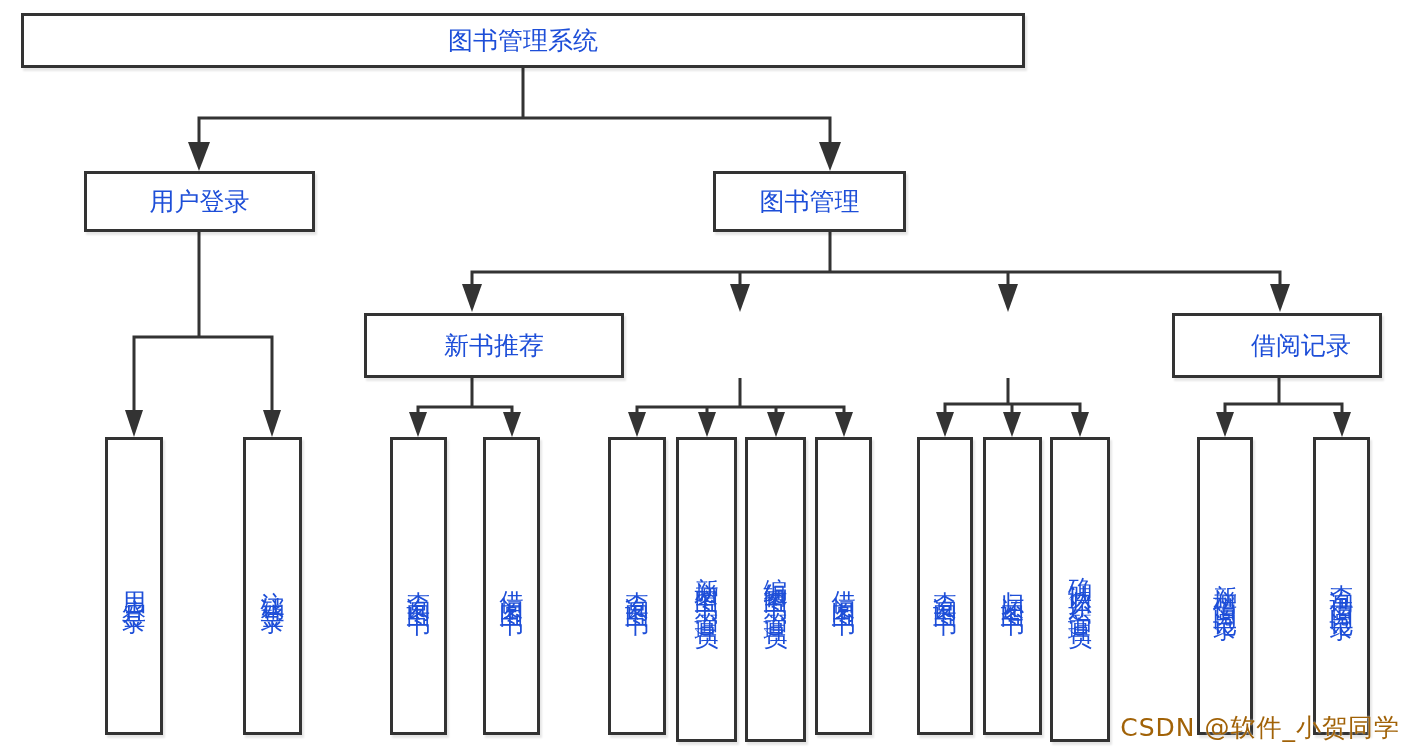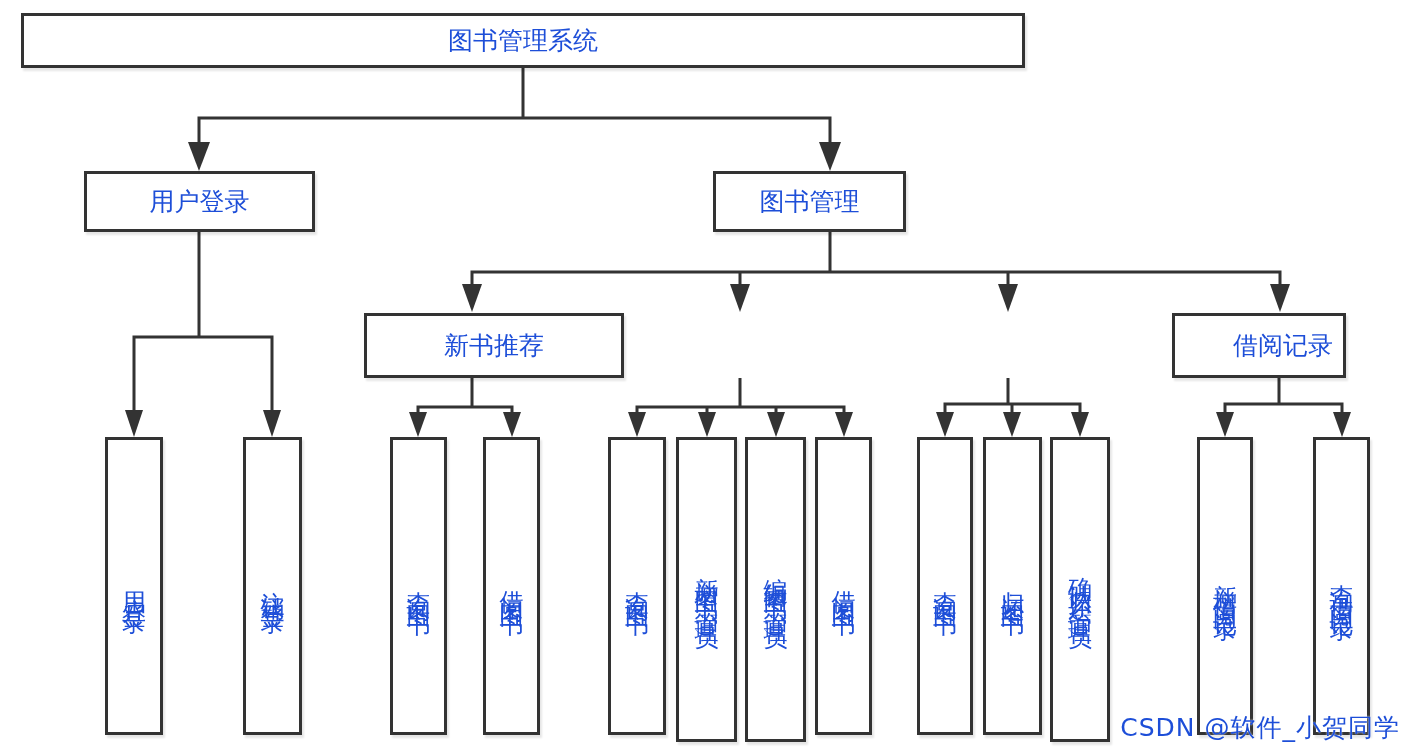--- a/index.html
+++ b/index.html
@@ -39,21 +39,21 @@
     text-orientation: mixed;
     letter-spacing: 7px;
     font-size: 24px;
   }
   #watermark {
     position: absolute;
     top: 711px;
     right: 5px;
     font-size: 25px;
     letter-spacing: 1px;
-    color: #1d4ed8;
+    color: #a16207;
     text-shadow: 0 0 2px #ffffff;
     z-index: 5;
     white-space: nowrap;
   }
 </style>
 </head>
 <body>
 
 <div id="stage">
 
@@ -92,21 +92,21 @@
 
   <div class="node" style="left:21px; top:13px; width:1004px; height:55px;">图书管理系统</div>
 
   <div class="node" style="left:84px; top:171px; width:231px; height:61px;">用户登录</div>
   <div class="node" style="left:713px; top:171px; width:193px; height:61px;">图书管理</div>
 
   <div class="node vert" style="left:105px; top:437px; width:58px; height:298px;">用户登录</div>
   <div class="node vert" style="left:243px; top:437px; width:59px; height:298px;">注销登录</div>
 
   <div class="node" style="left:364px; top:313px; width:260px; height:65px;">新书推荐</div>
-  <div class="node" style="left:1172px; top:313px; width:174px; height:65px;padding-left:48px;">借阅记录</div>
+  <div class="node" style="left:1172px; top:313px; width:210px; height:65px;padding-left:48px;">借阅记录</div>
 
   <div class="node vert" style="left:390px; top:437px; width:57px; height:298px;">查询图书</div>
   <div class="node vert" style="left:483px; top:437px; width:57px; height:298px;">借阅图书</div>
 
   <div class="node vert" style="left:608px; top:437px; width:58px; height:298px;">查询图书</div>
   <div class="node vert" style="left:676px; top:437px; width:61px; height:305px;">新增图书（管理员）</div>
   <div class="node vert" style="left:745px; top:437px; width:61px; height:305px;">编辑图书（管理员）</div>
   <div class="node vert" style="left:815px; top:437px; width:57px; height:298px;">借阅图书</div>
 
   <div class="node vert" style="left:917px; top:437px; width:56px; height:298px;">查询图书</div>

